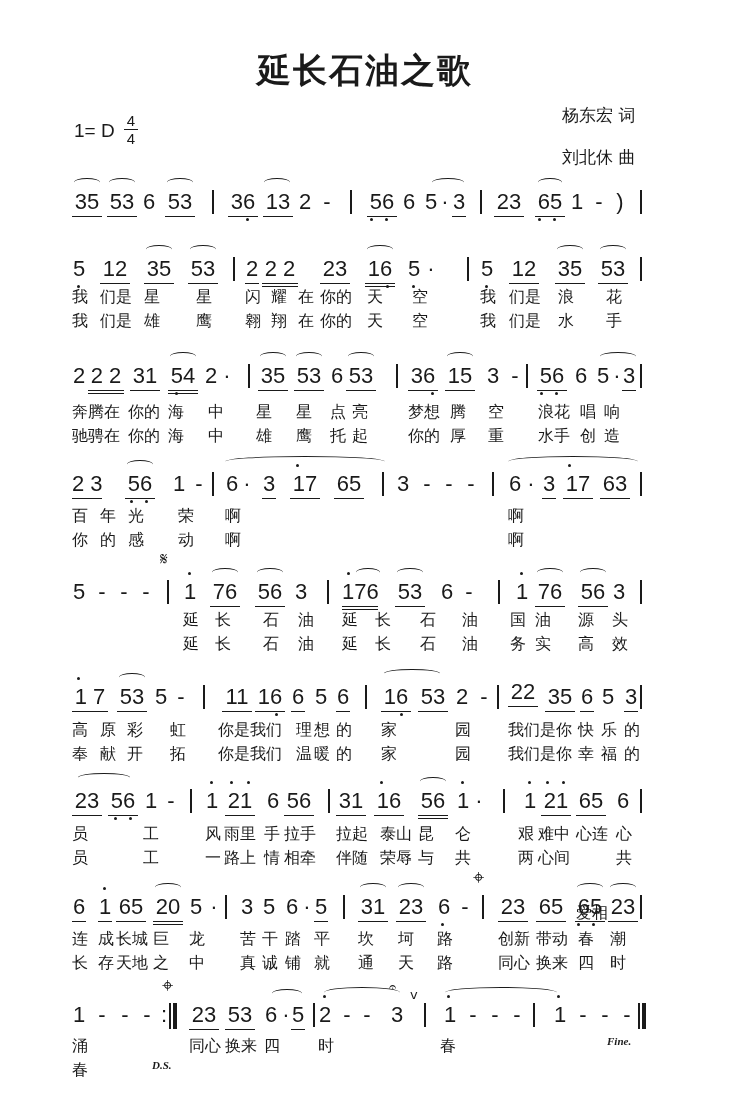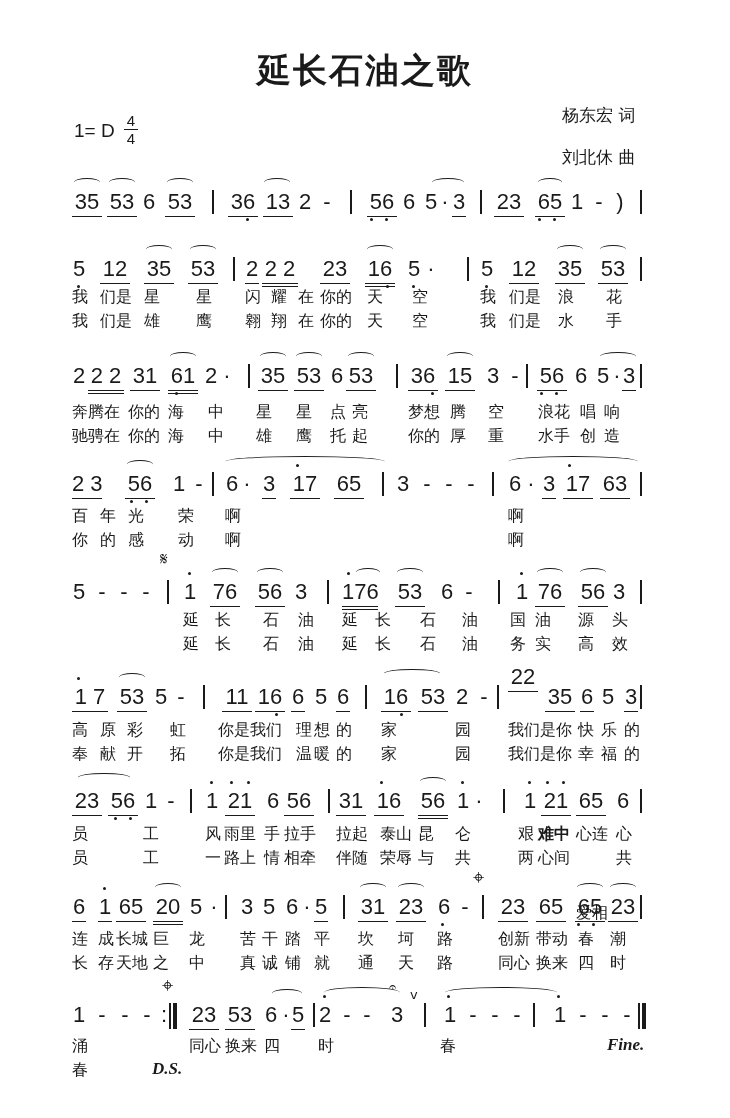--- a/index.html
+++ b/index.html
@@ -10,21 +10,21 @@
   .timesig .line { border-top: 1.5px solid #1a1a1a; margin: 1px 0; }
   .credit { position: absolute; left: 562px; font-size: 17px; font-family: "DejaVu Sans", sans-serif; }
   .tok { position: absolute; top: 0; font-size: 22px; line-height: 28px; font-family: "Liberation Sans", sans-serif; text-align: center; white-space: nowrap; }
   .ul1 { border-bottom: 1.5px solid #1a1a1a; }
   .ul2 { border-bottom: 4px double #1a1a1a; }
   .bar { position: absolute; top: 2px; width: 2px; height: 24px; background: #1a1a1a; }
   .lyr { position: absolute; font-size: 16px; font-family: "DejaVu Sans", sans-serif; white-space: nowrap; letter-spacing: 0px; }
   .arc { position: absolute; height: 8px; border-top: 1.5px solid #1a1a1a; border-radius: 50% 50% 0 0; }
   .dotb { position: absolute; width: 3px; height: 3px; background: #1a1a1a; border-radius: 50%; }
   .marker { position: absolute; font-size: 20px; font-family: "DejaVu Sans", sans-serif; }
-  .ital { position: absolute; font-family: "Liberation Serif", serif; font-style: italic; font-weight: bold; font-size: 17px; }
+  .ital { position: absolute; font-family: "Liberation Serif", serif; font-style: italic; font-weight: bold; font-size: 11px; }
 </style>
 </head>
 <body>
 
 <div class="title">延长石油之歌</div>
 <div class="key">1= D</div>
 <div class="timesig">
   <div>4</div>
   <div class="line"></div>
   <div>4</div>
@@ -116,21 +116,21 @@
     <div class="lyr" style="left: 320px; top: 311px;">你的</div>
     <div class="lyr" style="left: 367px; top: 311px;">天</div>
     <div class="lyr" style="left: 412px; top: 311px;">空</div>
     <div class="lyr" style="left: 480px; top: 311px;">我</div>
     <div class="lyr" style="left: 509px; top: 311px;">们是</div>
     <div class="lyr" style="left: 558px; top: 311px;">水</div>
     <div class="lyr" style="left: 606px; top: 311px;">手</div>
     <div class="tok" style="left: 72px; top: 362px; width: 14px;">2</div>
     <div class="tok ul2" style="left: 88px; top: 362px; width: 36px;">2 2</div>
     <div class="tok ul1" style="left: 130px; top: 362px; width: 30px;">31</div>
-    <div class="tok ul2" style="left: 168px; top: 362px; width: 30px;">61</div>
+    <div class="tok ul2" style="left: 168px; top: 362px; width: 30px;">54</div>
     <div class="tok" style="left: 204px; top: 362px; width: 14px;">2</div>
     <div class="tok" style="left: 222px; top: 362px; width: 10px;">·</div>
     <div class="tok ul1" style="left: 258px; top: 362px; width: 30px;">35</div>
     <div class="tok ul1" style="left: 294px; top: 362px; width: 30px;">53</div>
     <div class="tok" style="left: 330px; top: 362px; width: 14px;">6</div>
     <div class="tok ul1" style="left: 346px; top: 362px; width: 30px;">53</div>
     <div class="tok ul1" style="left: 408px; top: 362px; width: 30px;">36</div>
     <div class="tok ul1" style="left: 445px; top: 362px; width: 30px;">15</div>
     <div class="tok" style="left: 486px; top: 362px; width: 14px;">3</div>
     <div class="tok" style="left: 508px; top: 362px; width: 14px;">-</div>
@@ -282,21 +282,21 @@
     <div class="tok" style="left: 174px; top: 683px; width: 14px;">-</div>
     <div class="tok ul1" style="left: 222px; top: 683px; width: 30px;">11</div>
     <div class="tok ul1" style="left: 255px; top: 683px; width: 30px;">16</div>
     <div class="tok ul1" style="left: 291px; top: 683px; width: 14px;">6</div>
     <div class="tok" style="left: 314px; top: 683px; width: 14px;">5</div>
     <div class="tok ul1" style="left: 336px; top: 683px; width: 14px;">6</div>
     <div class="tok ul1" style="left: 381px; top: 683px; width: 30px;">16</div>
     <div class="tok ul1" style="left: 418px; top: 683px; width: 30px;">53</div>
     <div class="tok" style="left: 455px; top: 683px; width: 14px;">2</div>
     <div class="tok" style="left: 477px; top: 683px; width: 14px;">-</div>
-    <div class="tok ul1" style="left: 508px; top: 663px; width: 30px;">22</div>
+    <div class="tok ul1" style="left: 508px; top: 678px; width: 30px;">22</div>
     <div class="tok ul1" style="left: 545px; top: 683px; width: 30px;">35</div>
     <div class="tok ul1" style="left: 580px; top: 683px; width: 14px;">6</div>
     <div class="tok" style="left: 601px; top: 683px; width: 14px;">5</div>
     <div class="tok ul1" style="left: 624px; top: 683px; width: 14px;">3</div>
     <div class="bar" style="left: 203px; top: 685px; height: 24px;"></div>
     <div class="bar" style="left: 365px; top: 685px; height: 24px;"></div>
     <div class="bar" style="left: 497px; top: 685px; height: 24px;"></div>
     <div class="bar" style="left: 640px; top: 685px; height: 24px;"></div>
     <div class="arc" style="left: 119px; top: 673px; width: 26px;"></div>
     <div class="arc" style="left: 384px; top: 669px; width: 56px; height: 8px;"></div>
@@ -370,21 +370,21 @@
     <div class="lyr" style="left: 143px; top: 824px;">工</div>
     <div class="lyr" style="left: 205px; top: 824px;">风</div>
     <div class="lyr" style="left: 224px; top: 824px;">雨里</div>
     <div class="lyr" style="left: 264px; top: 824px;">手</div>
     <div class="lyr" style="left: 284px; top: 824px;">拉手</div>
     <div class="lyr" style="left: 336px; top: 824px;">拉起</div>
     <div class="lyr" style="left: 380px; top: 824px;">泰山</div>
     <div class="lyr" style="left: 418px; top: 824px;">昆</div>
     <div class="lyr" style="left: 455px; top: 824px;">仑</div>
     <div class="lyr" style="left: 518px; top: 824px;">艰</div>
-    <div class="lyr" style="left: 538px; top: 824px; font-weight: bold;">难中</div>
+    <div class="lyr" style="left: 538px; top: 824px;">难中</div>
     <div class="lyr" style="left: 576px; top: 824px;">心连</div>
     <div class="lyr" style="left: 616px; top: 824px;">心</div>
     <div class="lyr" style="left: 72px; top: 848px;">员</div>
     <div class="lyr" style="left: 143px; top: 848px;">工</div>
     <div class="lyr" style="left: 205px; top: 848px;">一</div>
     <div class="lyr" style="left: 224px; top: 848px;">路上</div>
     <div class="lyr" style="left: 264px; top: 848px;">情</div>
     <div class="lyr" style="left: 284px; top: 848px;">相牵</div>
     <div class="lyr" style="left: 336px; top: 848px;">伴随</div>
     <div class="lyr" style="left: 380px; top: 848px;">荣辱</div>

